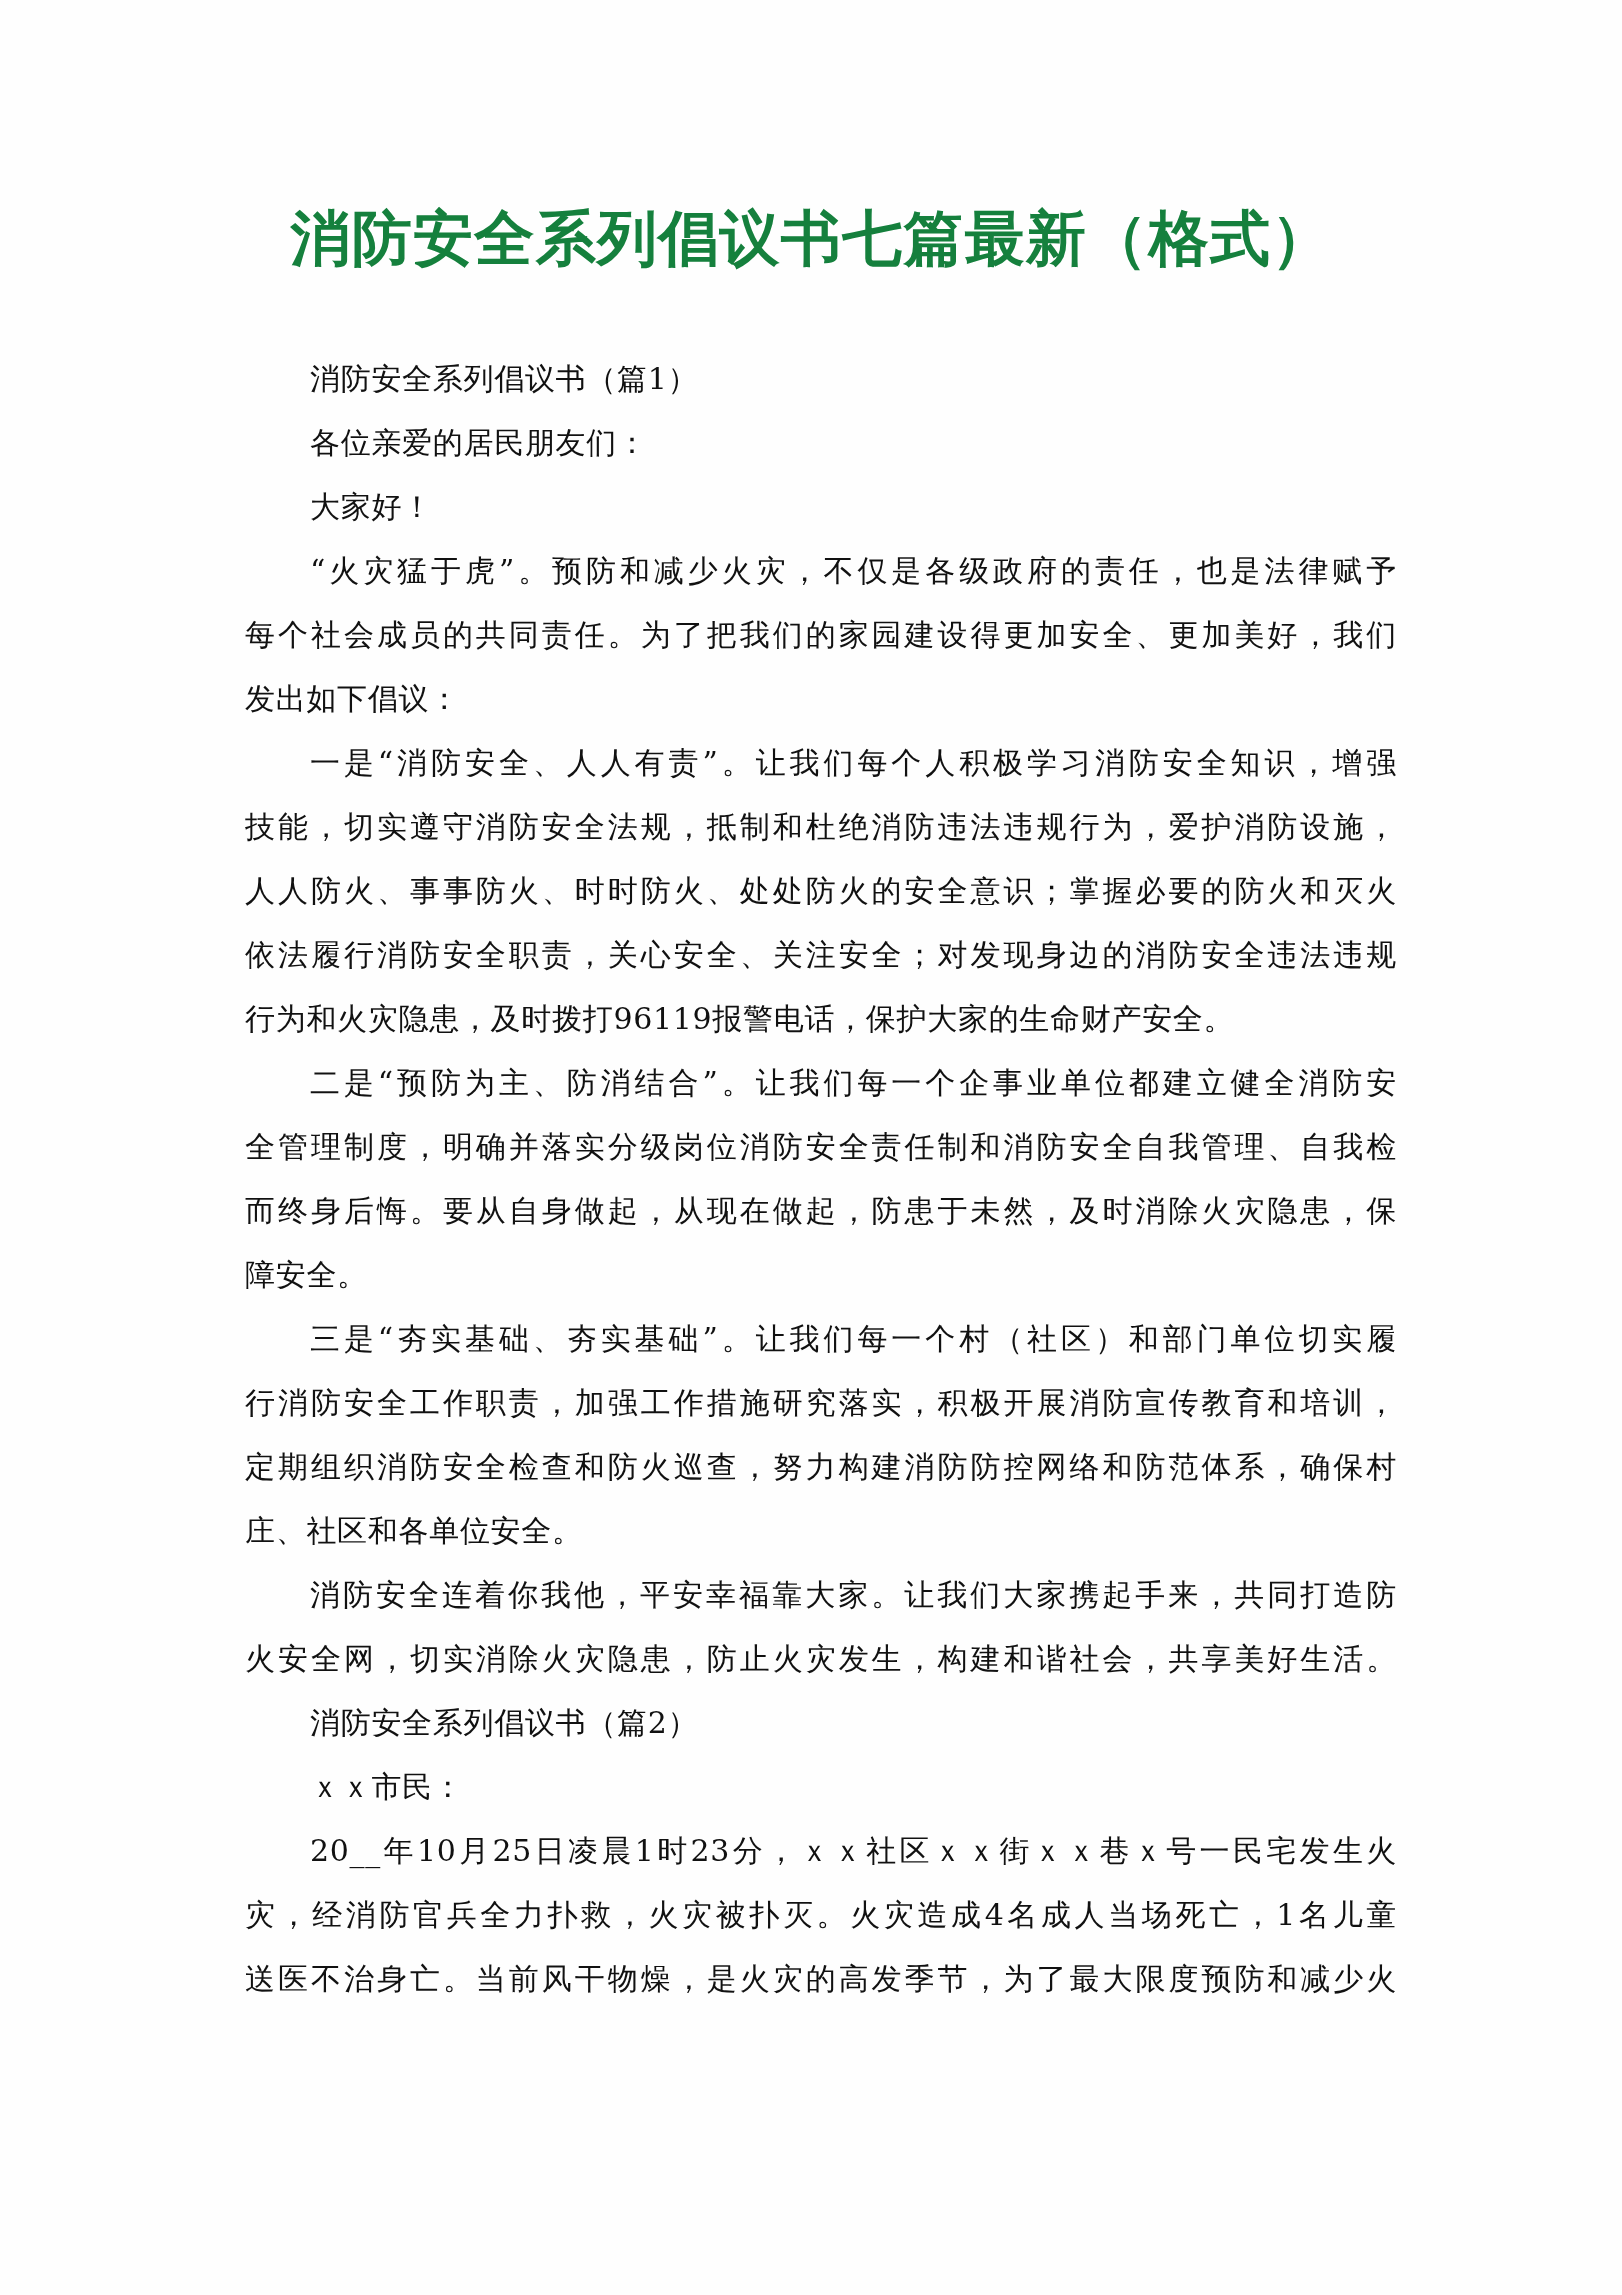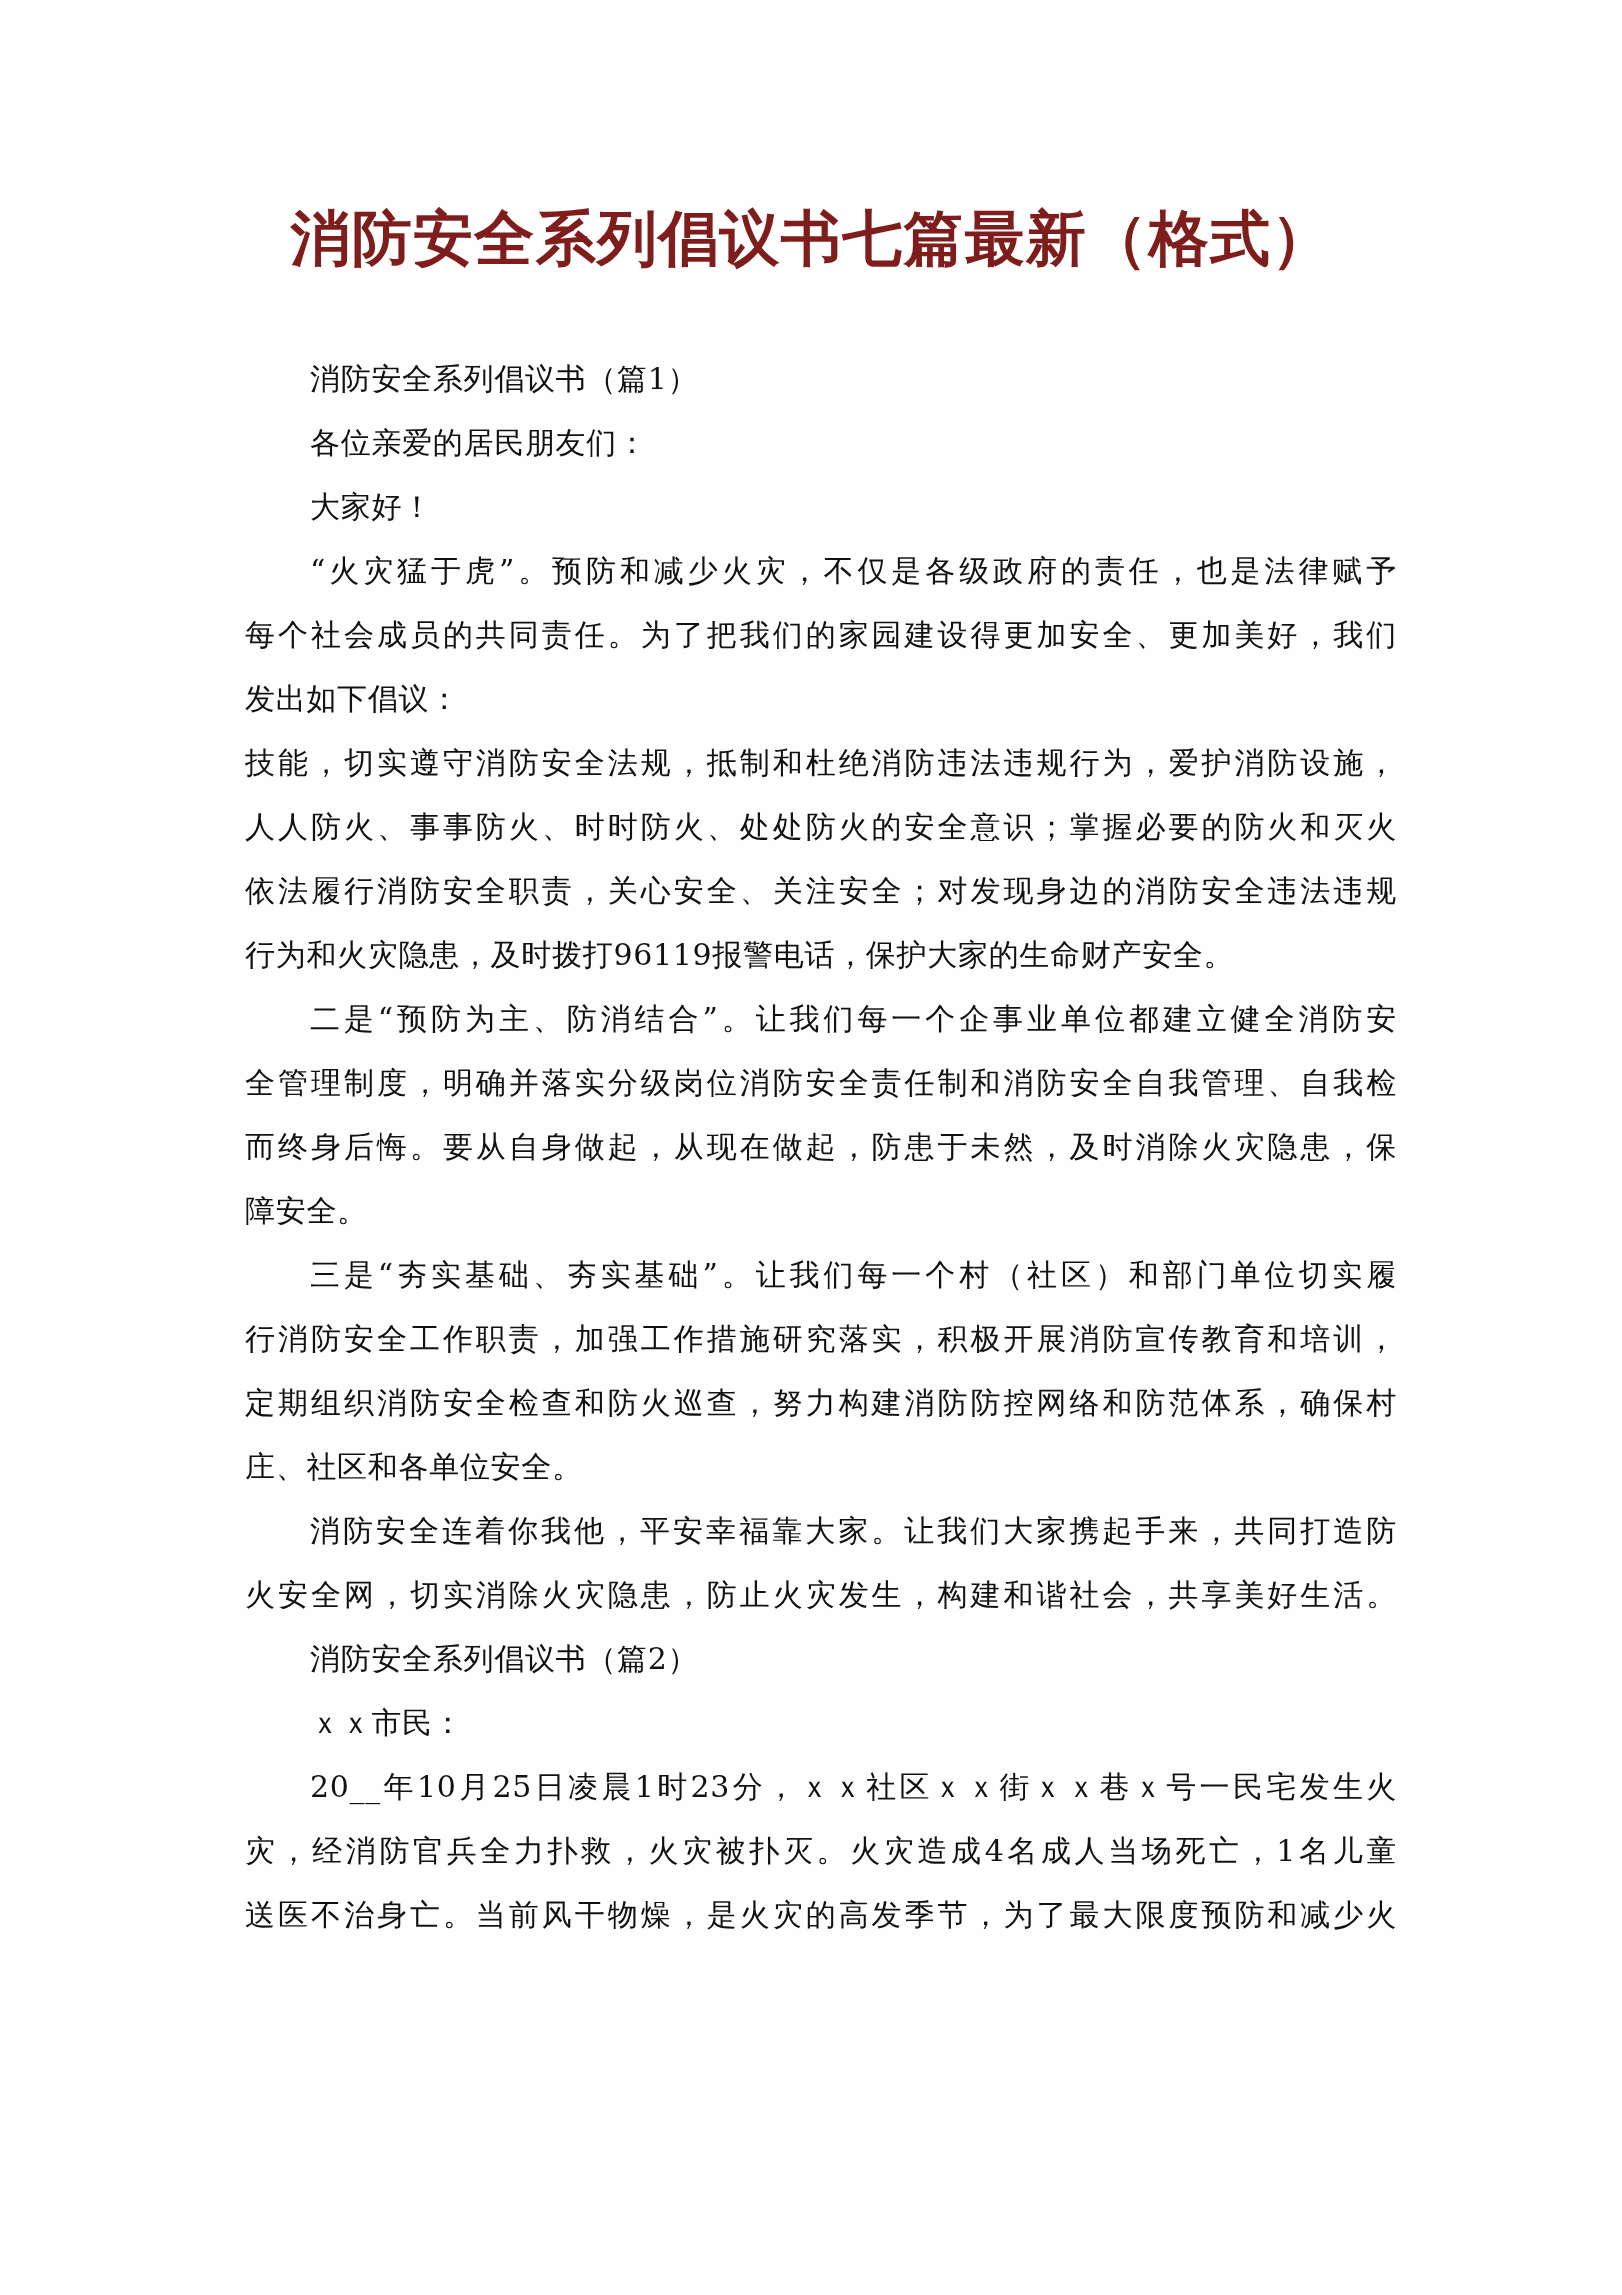--- a/index.html
+++ b/index.html
@@ -25,21 +25,21 @@
     .title {
       position: absolute;
       left: 0;
       width: 1623px;
       top: 196px;
       text-align: center;
       font-size: 60px;
       line-height: 85px;
       font-weight: bold;
       letter-spacing: 1.3px;
-      color: #7f1d1d;
+      color: #15803d;
     }
     .body {
       position: absolute;
       left: 245px;
       top: 347px;
       width: 1152px;
     }
     .line {
       display: block;
       height: 64px;
@@ -63,20 +63,21 @@
 <div class="page">
   <div class="title">消防安全系列倡议书七篇最新（格式）</div>
 
   <div class="body">
     <div class="line indent"><span>消防安全系列倡议书（篇1）</span></div>
     <div class="line indent"><span>各位亲爱的居民朋友们：</span></div>
     <div class="line indent"><span>大家好！</span></div>
     <div class="line indent justify"><span>“火灾猛于虎”。预防和减少火灾，不仅是各级政府的责任，也是法律赋予</span></div>
     <div class="line justify"><span>每个社会成员的共同责任。为了把我们的家园建设得更加安全、更加美好，我们</span></div>
     <div class="line"><span>发出如下倡议：</span></div>
+    <div class="line indent justify"><span>一是“消防安全、人人有责”。让我们每个人积极学习消防安全知识，增强</span></div>
     <div class="line justify"><span>技能，切实遵守消防安全法规，抵制和杜绝消防违法违规行为，爱护消防设施，</span></div>
     <div class="line justify"><span>人人防火、事事防火、时时防火、处处防火的安全意识；掌握必要的防火和灭火</span></div>
     <div class="line justify"><span>依法履行消防安全职责，关心安全、关注安全；对发现身边的消防安全违法违规</span></div>
     <div class="line"><span>行为和火灾隐患，及时拨打96119报警电话，保护大家的生命财产安全。</span></div>
     <div class="line indent justify"><span>二是“预防为主、防消结合”。让我们每一个企事业单位都建立健全消防安</span></div>
     <div class="line justify"><span>全管理制度，明确并落实分级岗位消防安全责任制和消防安全自我管理、自我检</span></div>
     <div class="line justify"><span>而终身后悔。要从自身做起，从现在做起，防患于未然，及时消除火灾隐患，保</span></div>
     <div class="line"><span>障安全。</span></div>
     <div class="line indent justify"><span>三是“夯实基础、夯实基础”。让我们每一个村（社区）和部门单位切实履</span></div>
     <div class="line justify"><span>行消防安全工作职责，加强工作措施研究落实，积极开展消防宣传教育和培训，</span></div>

